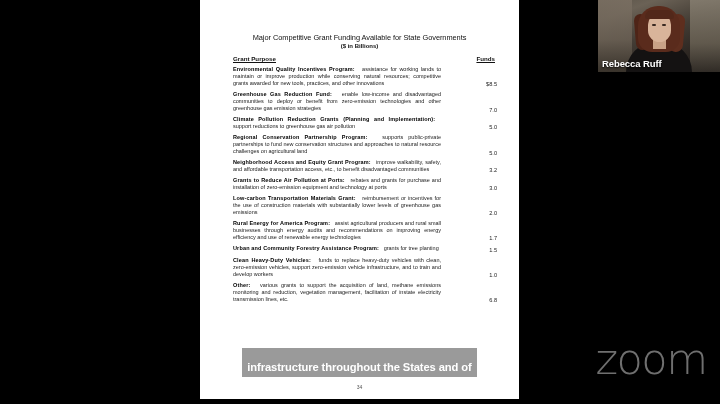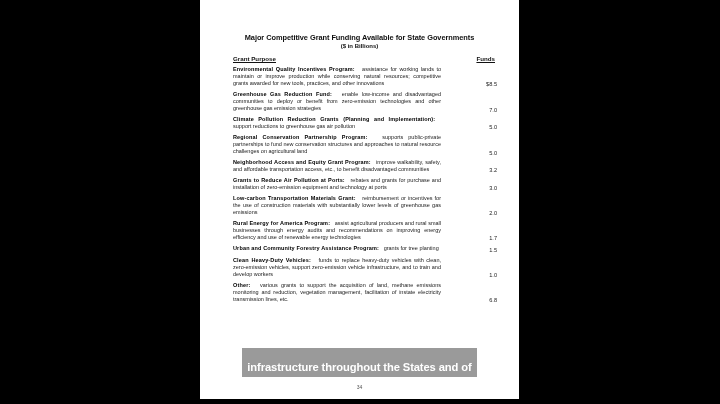--- a/index.html
+++ b/index.html
@@ -47,21 +47,21 @@
     height: 399px;
   }
 
   .slide-title {
     position: absolute;
     left: 12px;
     top: 33px;
     width: 295px;
     text-align: center;
     font-size: 7.4px;
-    font-weight: bold;
+    font-weight: normal;
     color: #111;
     letter-spacing: -0.05px;
     line-height: 9px;
   }
   .slide-subtitle {
     position: absolute;
     left: 12px;
     top: 42px;
     width: 295px;
     text-align: center;
@@ -367,14 +367,35 @@
         <div class="caption-wrap">
           <span class="caption-bar">infrastructure throughout the States and of</span>
         </div>
 
         <div class="page-number">34</div>
 
       </div>
     </div>
   </div>
 
+  <div id="right-panel">
+
+    <div id="video-tile">
+      <div class="vid-bg"></div>
+      <div class="vid-wall-left"></div>
+      <div class="vid-wall-right"></div>
+      <div class="vid-torso"></div>
+      <div class="vid-hair-l"></div>
+      <div class="vid-hair-r"></div>
+      <div class="vid-hair"></div>
+      <div class="vid-neck"></div>
+      <div class="vid-face"></div>
+      <div class="vid-bangs"></div>
+      <div class="vid-eye-l"></div>
+      <div class="vid-eye-r"></div>
+      <div id="video-name">Rebecca Ruff</div>
+    </div>
+
+    <div id="zoom-logo">zoom</div>
+
+  </div>
 
 </div>
 
 </body></html>

